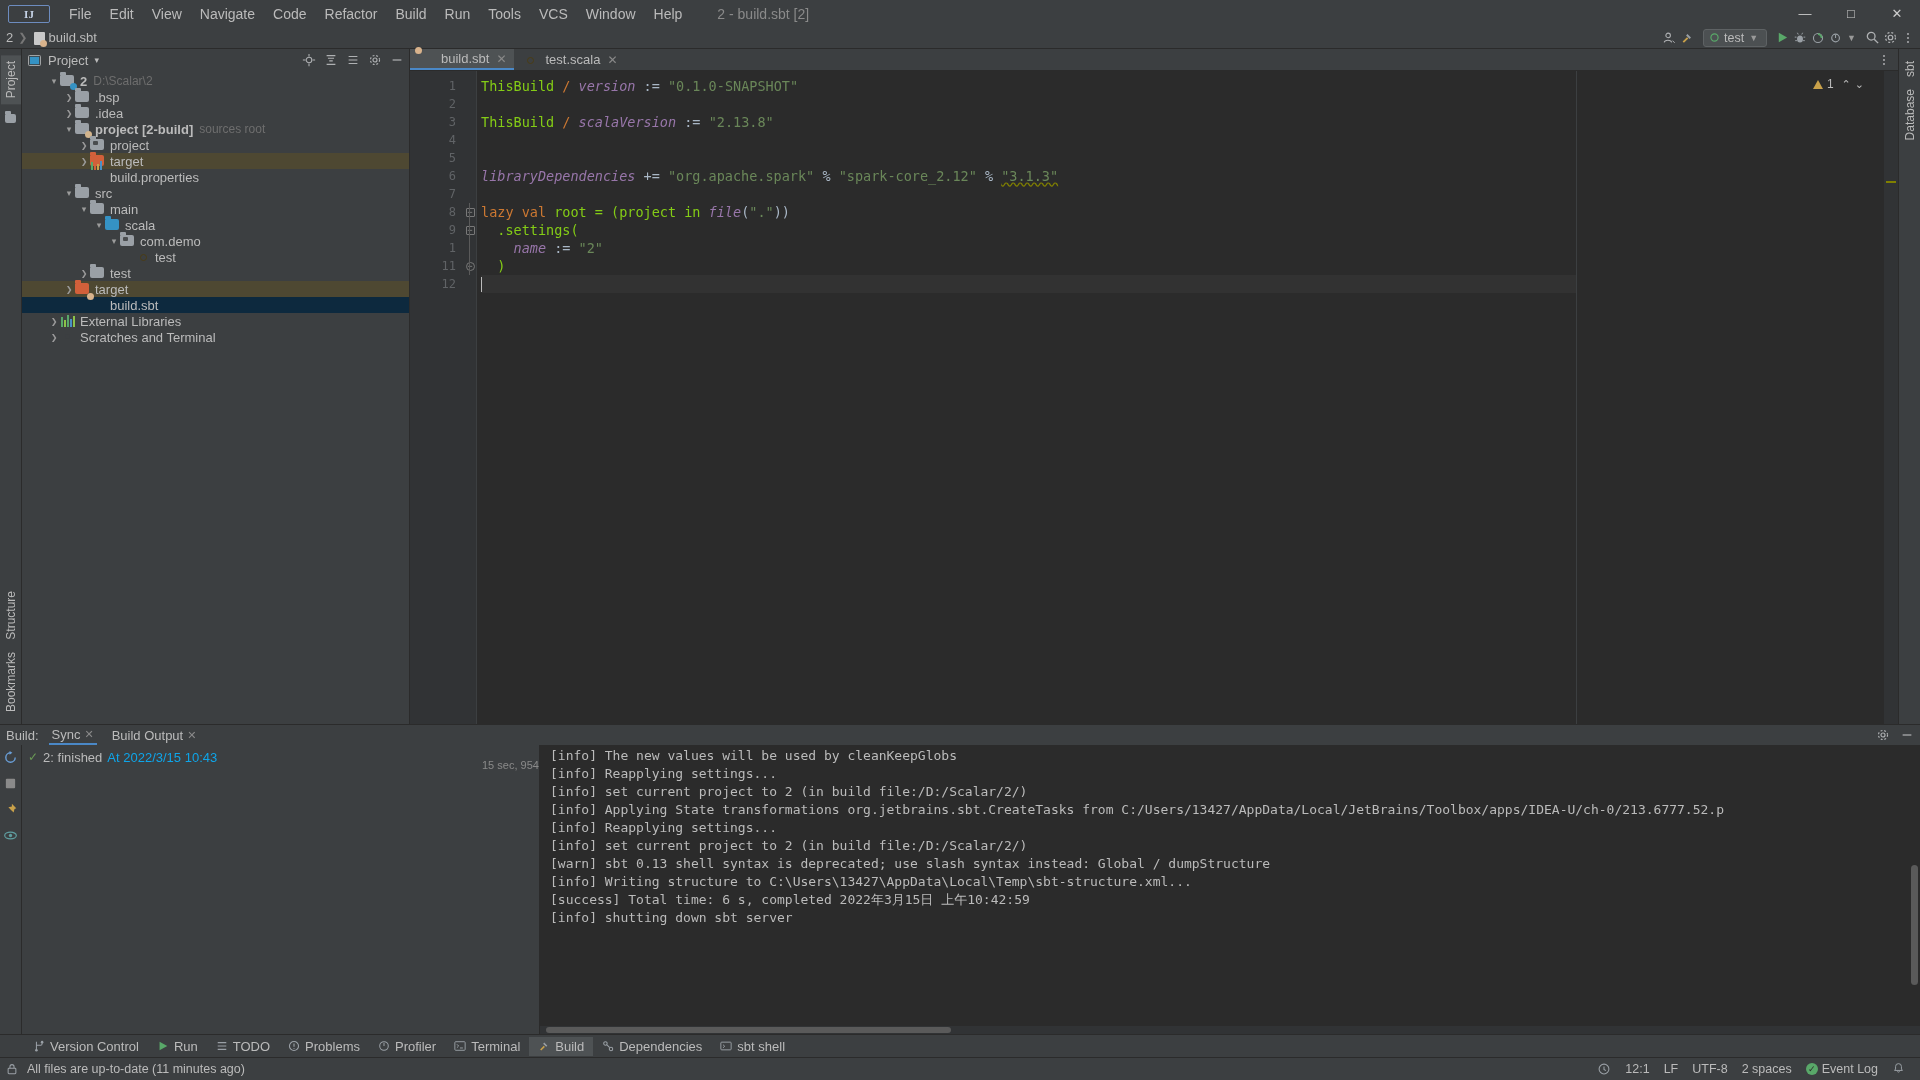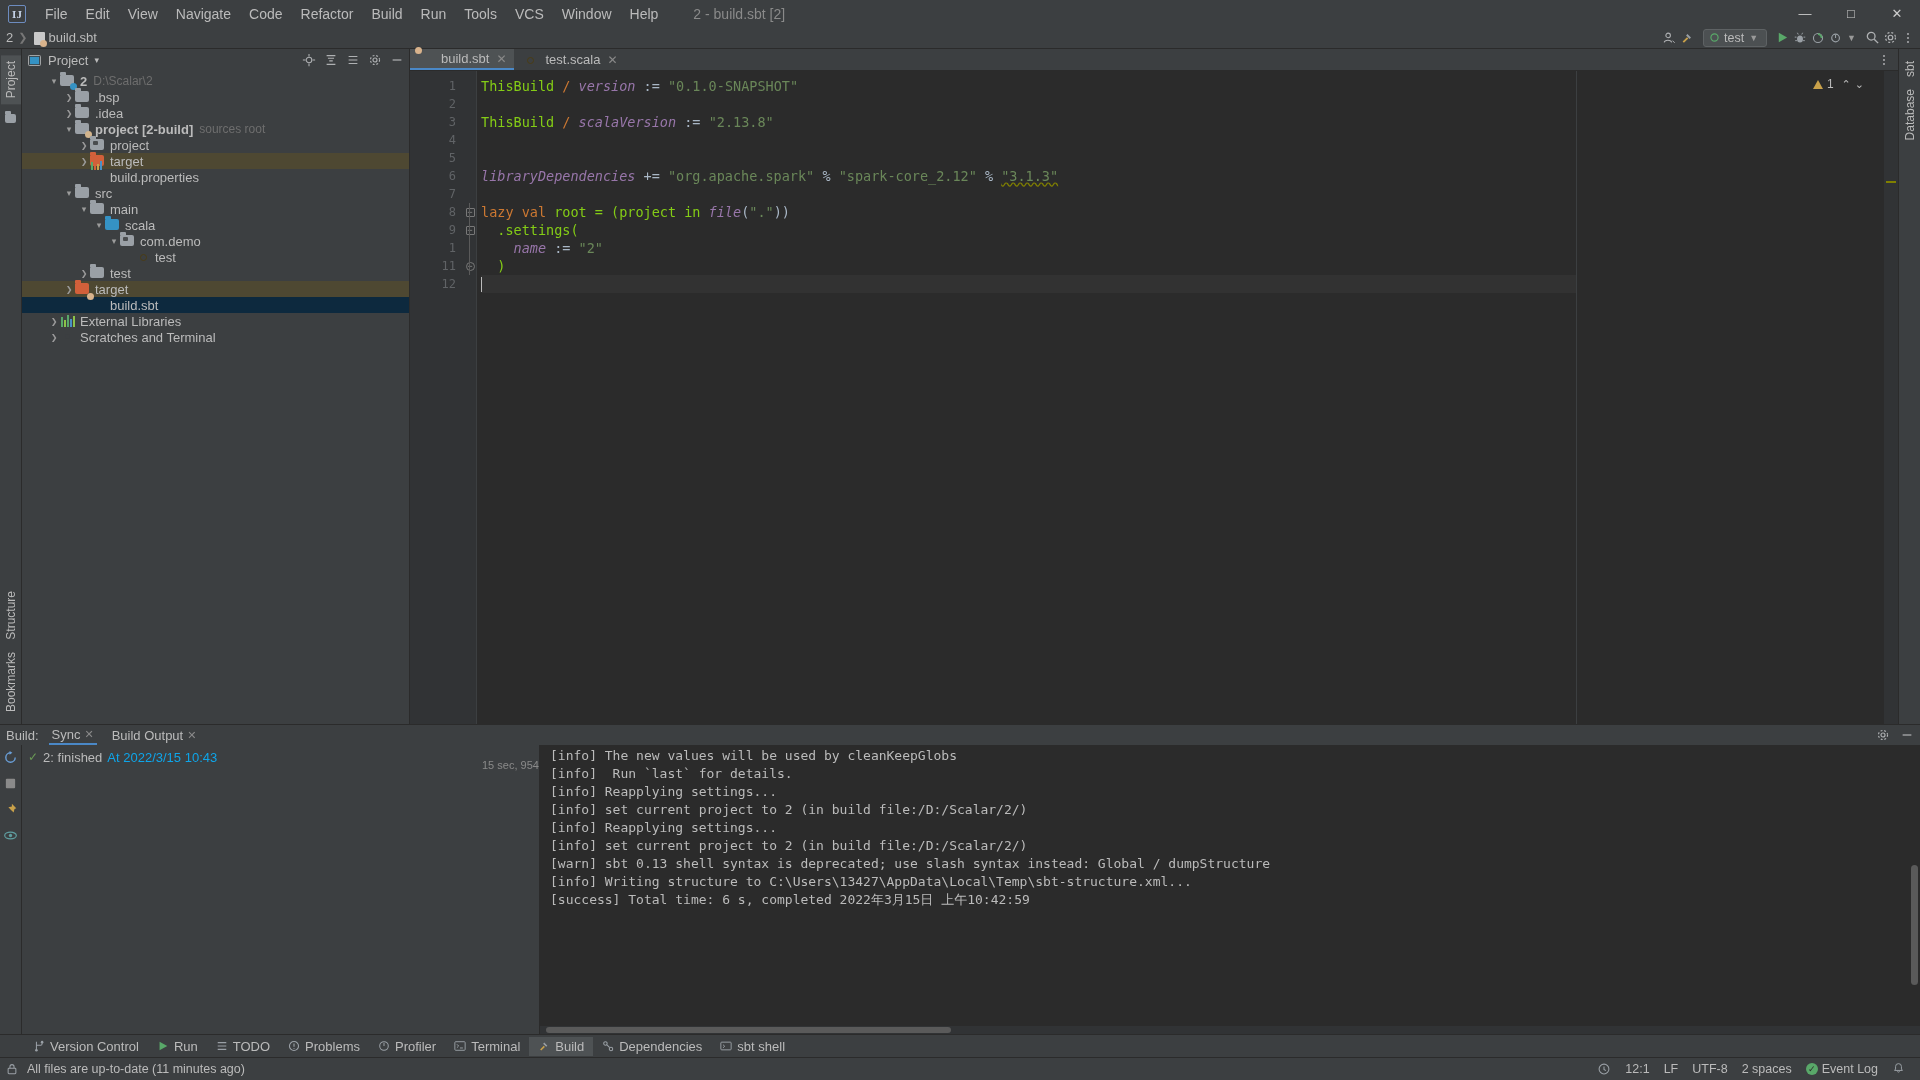--- a/index.html
+++ b/index.html
@@ -11,21 +11,21 @@
     font-size:14px;
     -webkit-font-smoothing:antialiased;
   }
 
   
   #menubar {
     height:27px; background:#3c3f41; display:flex; align-items:center;
     padding-left:8px; position:relative;
   }
   #logo {
-    width:18px; height:18px; border:1px solid #6d8cbf; border-radius:2px;
+    width:42px; height:18px; border:1px solid #6d8cbf; border-radius:2px;
     color:#c7d4e8; font-size:11px; font-weight:bold; display:flex;
     align-items:center; justify-content:center; margin-right:10px;
     font-family:"Liberation Serif",serif;
   }
   .menu-item {
     padding:3px 9px; color:#bbbbbb; font-size:14px; white-space:nowrap;
   }
   #win-title {
     margin-left:26px; color:#8a8a8a; font-size:14px;
   }
@@ -723,28 +723,29 @@
             <span class="check">✓</span>
             <span>2: finished</span>
             <span class="when">At 2022/3/15 10:43</span>
           </div>
         <div id="build-time">15 sec, 954 ms</div>
       </div>
 
       <div id="console">
         <div id="console-lines">
             <div class="conline">[info] The new values will be used by cleanKeepGlobs</div>
-            <div class="conline">[info]  Run `last` for details.</div>
             <div class="conline">[info] Reapplying settings...</div>
             <div class="conline">[info] set current project to 2 (in build file:/D:/Scalar/2/)</div>
+            <div class="conline">[info] Applying State transformations org.jetbrains.sbt.CreateTasks from C:/Users/13427/AppData/Local/JetBrains/Toolbox/apps/IDEA-U/ch-0/213.6777.52.p</div>
             <div class="conline">[info] Reapplying settings...</div>
             <div class="conline">[info] set current project to 2 (in build file:/D:/Scalar/2/)</div>
             <div class="conline">[warn] sbt 0.13 shell syntax is deprecated; use slash syntax instead: Global / dumpStructure</div>
             <div class="conline">[info] Writing structure to C:\Users\13427\AppData\Local\Temp\sbt-structure.xml...</div>
             <div class="conline">[success] Total time: 6 s, completed 2022年3月15日 上午10:42:59</div>
+            <div class="conline">[info] shutting down sbt server</div>
           </div>
         <div id="console-scroll"></div>
         <div id="hscroll-track">
           <div id="hscroll-thumb"></div>
         </div>
       </div>
     </div>
   </div>
 
   <div id="bottombar">

